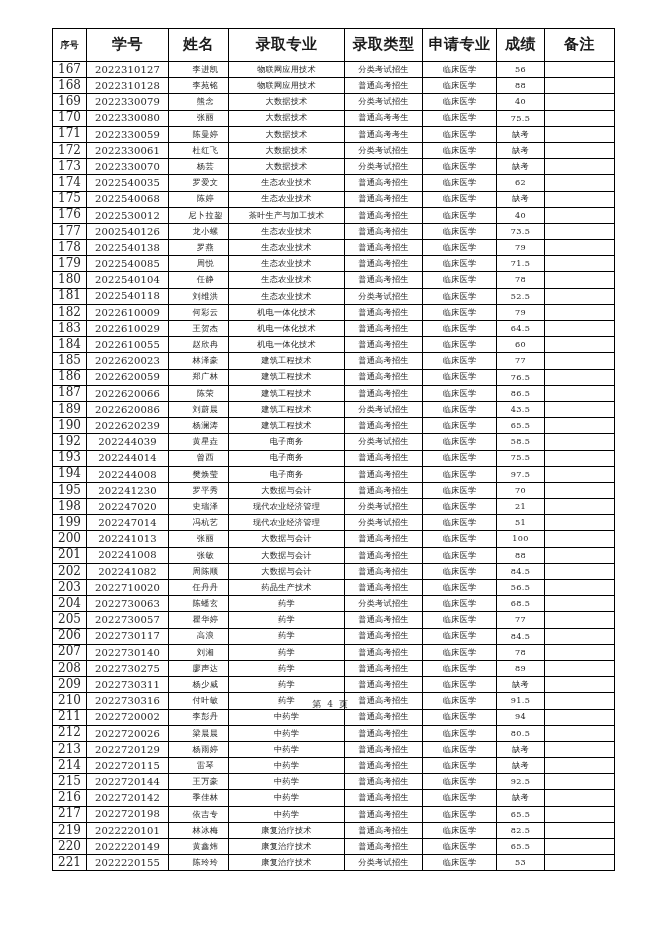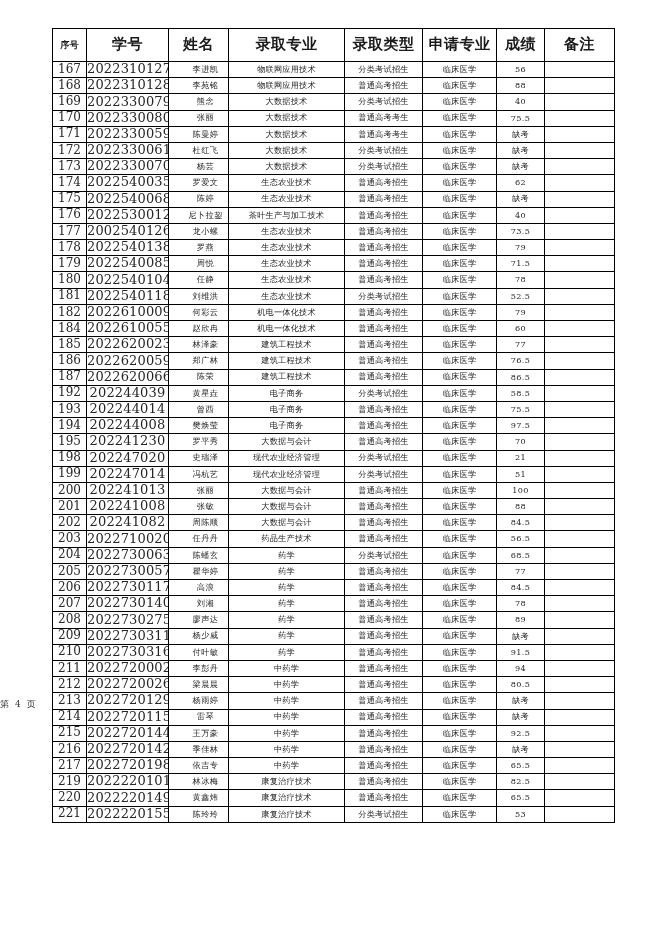--- a/index.html
+++ b/index.html
@@ -74,21 +74,21 @@
     height: 15.2px;
     font-size: 8.2px;
     color: #262626;
   }
 
   table.roster tbody td.cell-seq {
     font-size: 12px;
     font-family: "DejaVu Serif", "Liberation Serif", serif;
   }
   table.roster tbody td.cell-sid {
-    font-size: 13px;
+    font-size: 10px;
     letter-spacing: 0.15px;
   }
   table.roster tbody td.cell-name {
     letter-spacing: 0.5px;
     padding-left: 14px;
   }
   table.roster tbody td.cell-major,
   table.roster tbody td.cell-type,
   table.roster tbody td.cell-apply {
     letter-spacing: 0.2px;
@@ -100,20 +100,21 @@
   }
   table.roster tbody td.cell-note {
     font-size: 8.1px;
   }
 
   #page-footer {
     position: absolute;
     left: 0;
     right: 0;
     bottom: 26px;
+    text-align: center;
     font-size: 9px;
     letter-spacing: 1.6px;
     color: #3a3a3a;
   }
 </style>
 </head>
 <body>
 
 <div id="page">
 
@@ -295,20 +296,30 @@
           <td class="cell-seq">182</td>
           <td class="cell-sid">2022610009</td>
           <td class="cell-name">何彩云</td>
           <td class="cell-major">机电一体化技术</td>
           <td class="cell-type">普通高考招生</td>
           <td class="cell-apply">临床医学</td>
           <td class="cell-score">79</td>
           <td class="cell-note"></td>
         </tr>
         <tr>
+          <td class="cell-seq">183</td>
+          <td class="cell-sid">2022610029</td>
+          <td class="cell-name">王贺杰</td>
+          <td class="cell-major">机电一体化技术</td>
+          <td class="cell-type">普通高考招生</td>
+          <td class="cell-apply">临床医学</td>
+          <td class="cell-score">64.5</td>
+          <td class="cell-note"></td>
+        </tr>
+        <tr>
           <td class="cell-seq">184</td>
           <td class="cell-sid">2022610055</td>
           <td class="cell-name">赵欣冉</td>
           <td class="cell-major">机电一体化技术</td>
           <td class="cell-type">普通高考招生</td>
           <td class="cell-apply">临床医学</td>
           <td class="cell-score">60</td>
           <td class="cell-note"></td>
         </tr>
         <tr>
@@ -335,20 +346,40 @@
           <td class="cell-seq">187</td>
           <td class="cell-sid">2022620066</td>
           <td class="cell-name">陈荣</td>
           <td class="cell-major">建筑工程技术</td>
           <td class="cell-type">普通高考招生</td>
           <td class="cell-apply">临床医学</td>
           <td class="cell-score">86.5</td>
           <td class="cell-note"></td>
         </tr>
         <tr>
+          <td class="cell-seq">189</td>
+          <td class="cell-sid">2022620086</td>
+          <td class="cell-name">刘蔚晨</td>
+          <td class="cell-major">建筑工程技术</td>
+          <td class="cell-type">分类考试招生</td>
+          <td class="cell-apply">临床医学</td>
+          <td class="cell-score">43.5</td>
+          <td class="cell-note"></td>
+        </tr>
+        <tr>
+          <td class="cell-seq">190</td>
+          <td class="cell-sid">2022620239</td>
+          <td class="cell-name">杨澜涛</td>
+          <td class="cell-major">建筑工程技术</td>
+          <td class="cell-type">普通高考招生</td>
+          <td class="cell-apply">临床医学</td>
+          <td class="cell-score">65.5</td>
+          <td class="cell-note"></td>
+        </tr>
+        <tr>
           <td class="cell-seq">192</td>
           <td class="cell-sid">202244039</td>
           <td class="cell-name">黄星垚</td>
           <td class="cell-major">电子商务</td>
           <td class="cell-type">分类考试招生</td>
           <td class="cell-apply">临床医学</td>
           <td class="cell-score">58.5</td>
           <td class="cell-note"></td>
         </tr>
         <tr>

